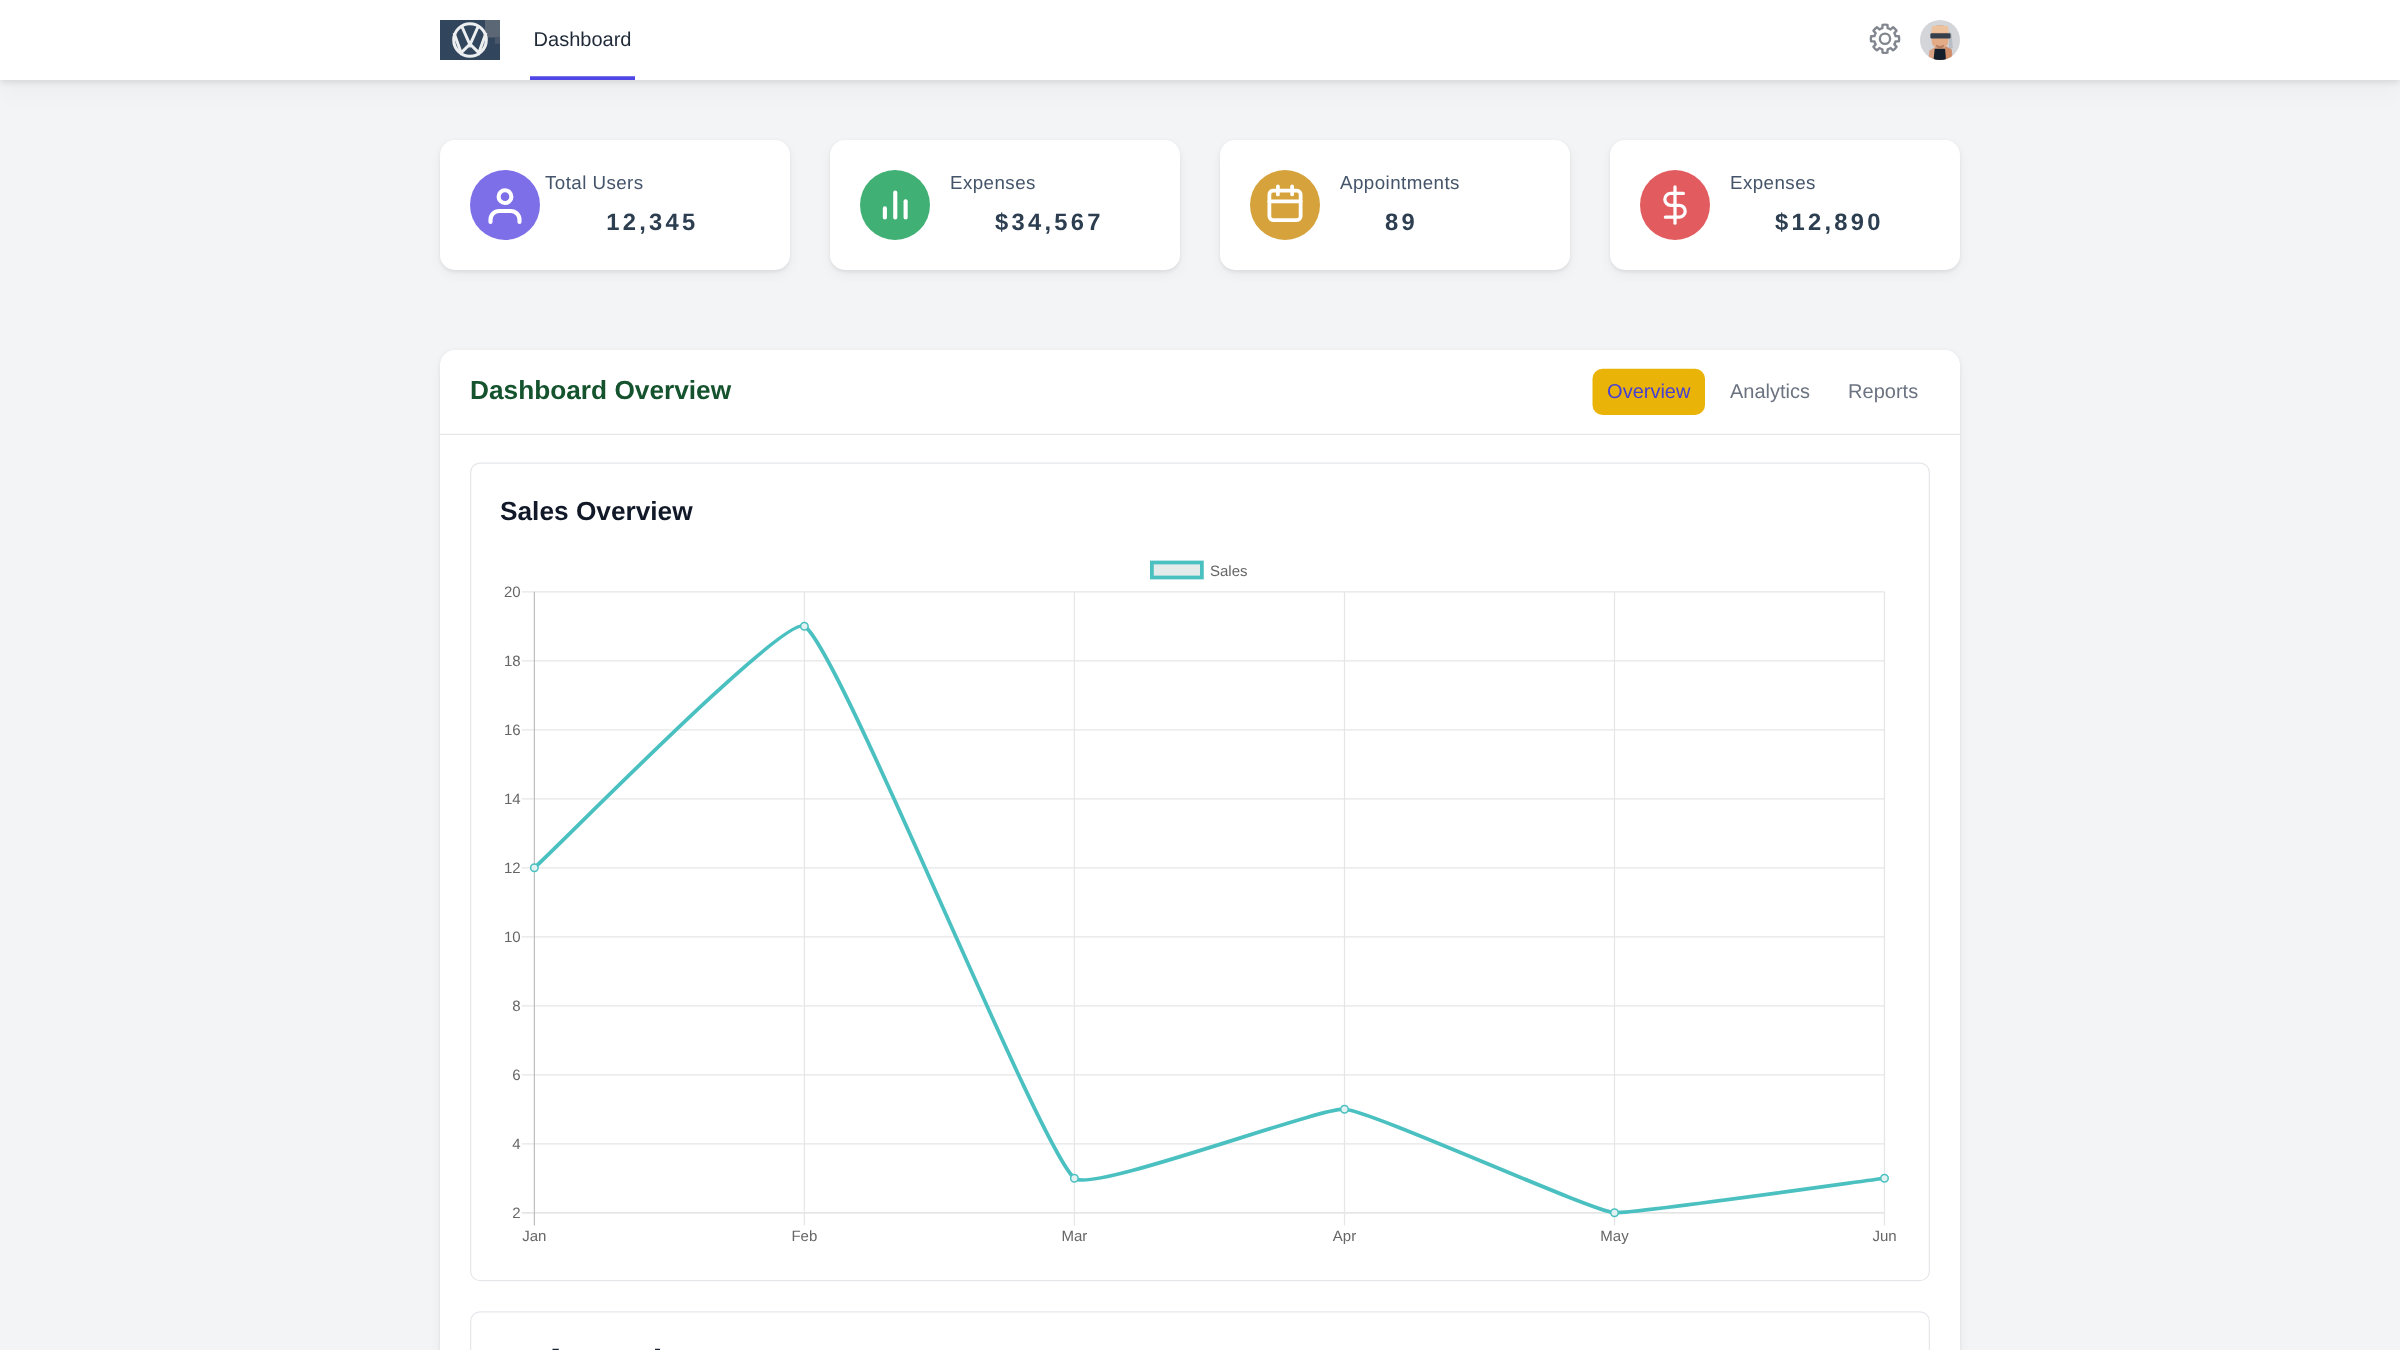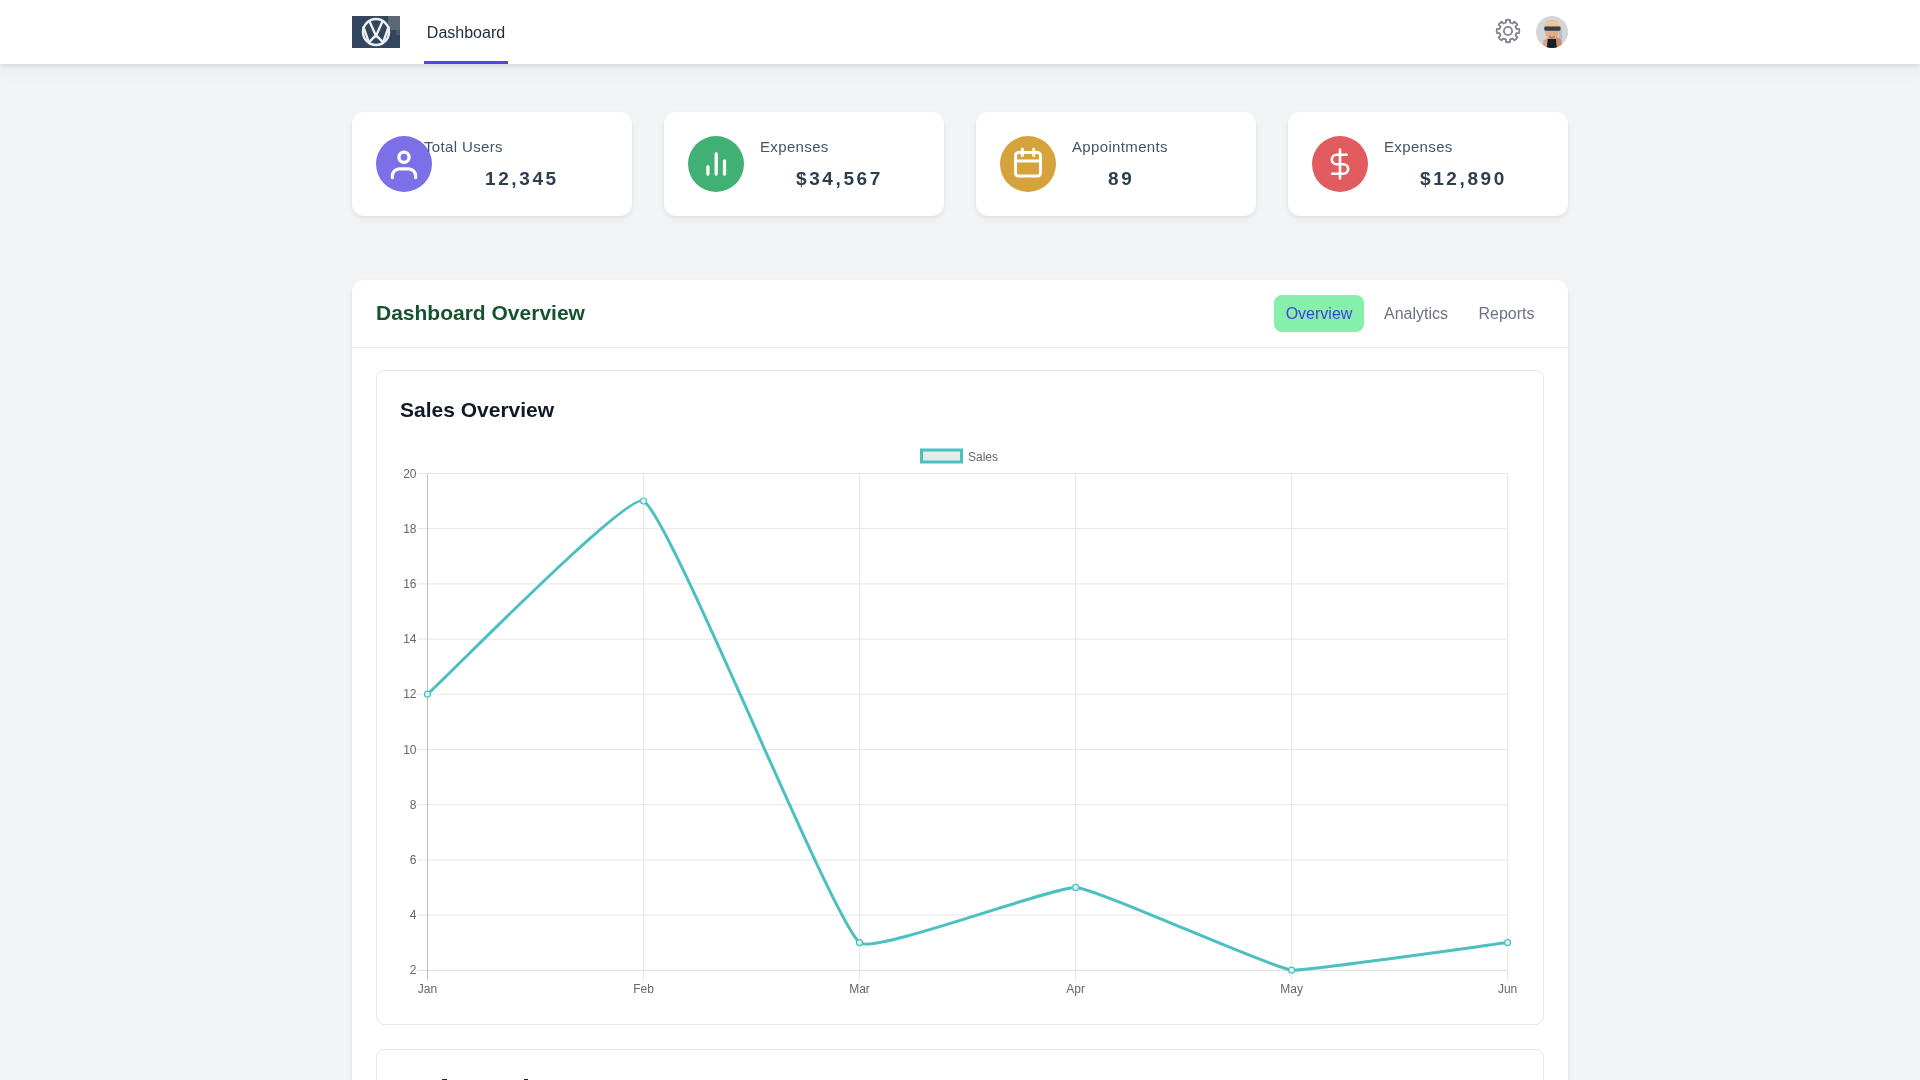--- a/index.html
+++ b/index.html
@@ -18,21 +18,21 @@
 .card { background:#fff; border-radius:12px; box-shadow:0 1px 3px rgba(0,0,0,0.07), 0 4px 10px rgba(0,0,0,0.045); }
 .stat { top:112px; width:280px; height:104px; }
 .iconc { top:136px; width:56px; height:56px; border-radius:50%; }
 .slabel { top:137.5px; font-size:15px; letter-spacing:0.35px; color:#44546a; }
 .svalue { top:167.5px; font-size:19px; font-weight:bold; letter-spacing:2.6px; color:#2c3e50;margin-left:36px; }
 
 .main { left:352px; top:280px; width:1216px; height:900px; border-radius:12px;
   background:#fff; box-shadow:0 1px 3px rgba(0,0,0,0.07), 0 4px 10px rgba(0,0,0,0.045); }
 .mtitle { left:376px; top:301px; font-size:21px; font-weight:bold; color:#14532d; }
 .tabs { top:295px; height:37px; line-height:37px; font-size:16px; text-align:center; }
-.tab-active { left:1274px; width:90px; background:#86efac; border-radius:8px; color:#4740d4; }
+.tab-active { left:1274px; width:90px; background:#eab308; border-radius:8px; color:#4740d4; }
 .tab { color:#6b7280; }
 .divider { left:352px; top:347px; width:1216px; height:1px; background:#e5e7eb; }
 .inner { left:376px; border:1px solid #e5e7eb; border-radius:8px; background:#fff; width:1168px; }
 .ctitle { left:400px; top:398px; font-size:21px; font-weight:bold; color:#111827; }
 </style>
 </head>
 <body>
 
 <div class="abs nav"></div>
 <div class="abs logo">
@@ -99,21 +99,21 @@
       <path d="M15.5 25 h25"></path>
 </svg>
 </div>
 <div class="abs iconc" style="left:1312px; background:#e25c5f;">
 <svg width="56" height="56" viewBox="0 0 56 56" fill="none" stroke="#fff" stroke-width="2.6" stroke-linecap="round" stroke-linejoin="round">
 <path d="M28 13.5 V42.5"></path>
 <path d="M34.7 18.7 H24.6 a4.75 4.75 0 0 0 0 9.5 h6.8 a4.75 4.75 0 0 1 0 9.5 H20.3"></path>
 </svg>
 </div>
 
-<div class="abs slabel" style="left:424px;">Total Users</div>
+<div class="abs slabel" style="left:436px;">Total Users</div>
 <div class="abs svalue" style="left:449px;">12,345</div>
 <div class="abs slabel" style="left:760px;">Expenses</div>
 <div class="abs svalue" style="left:760px;">$34,567</div>
 <div class="abs slabel" style="left:1072px;">Appointments</div>
 <div class="abs svalue" style="left:1072px;">89</div>
 <div class="abs slabel" style="left:1384px;">Expenses</div>
 <div class="abs svalue" style="left:1384px;">$12,890</div>
 
 <div class="abs main"></div>
 <div class="abs mtitle">Dashboard Overview</div>

